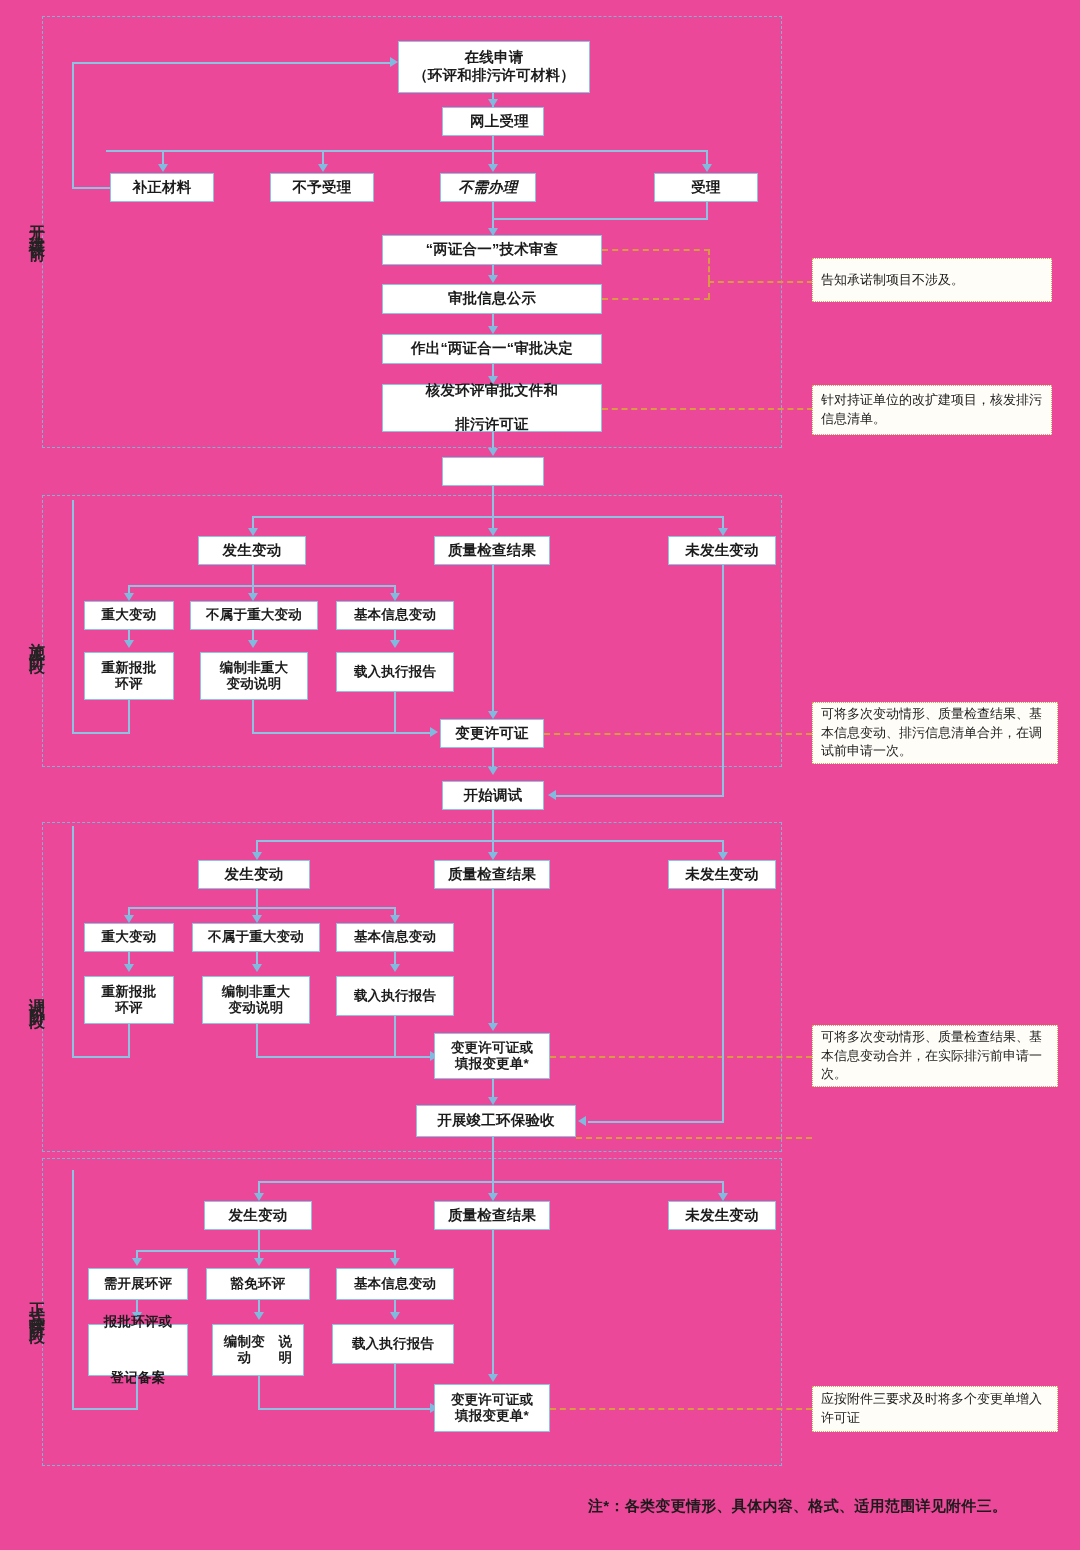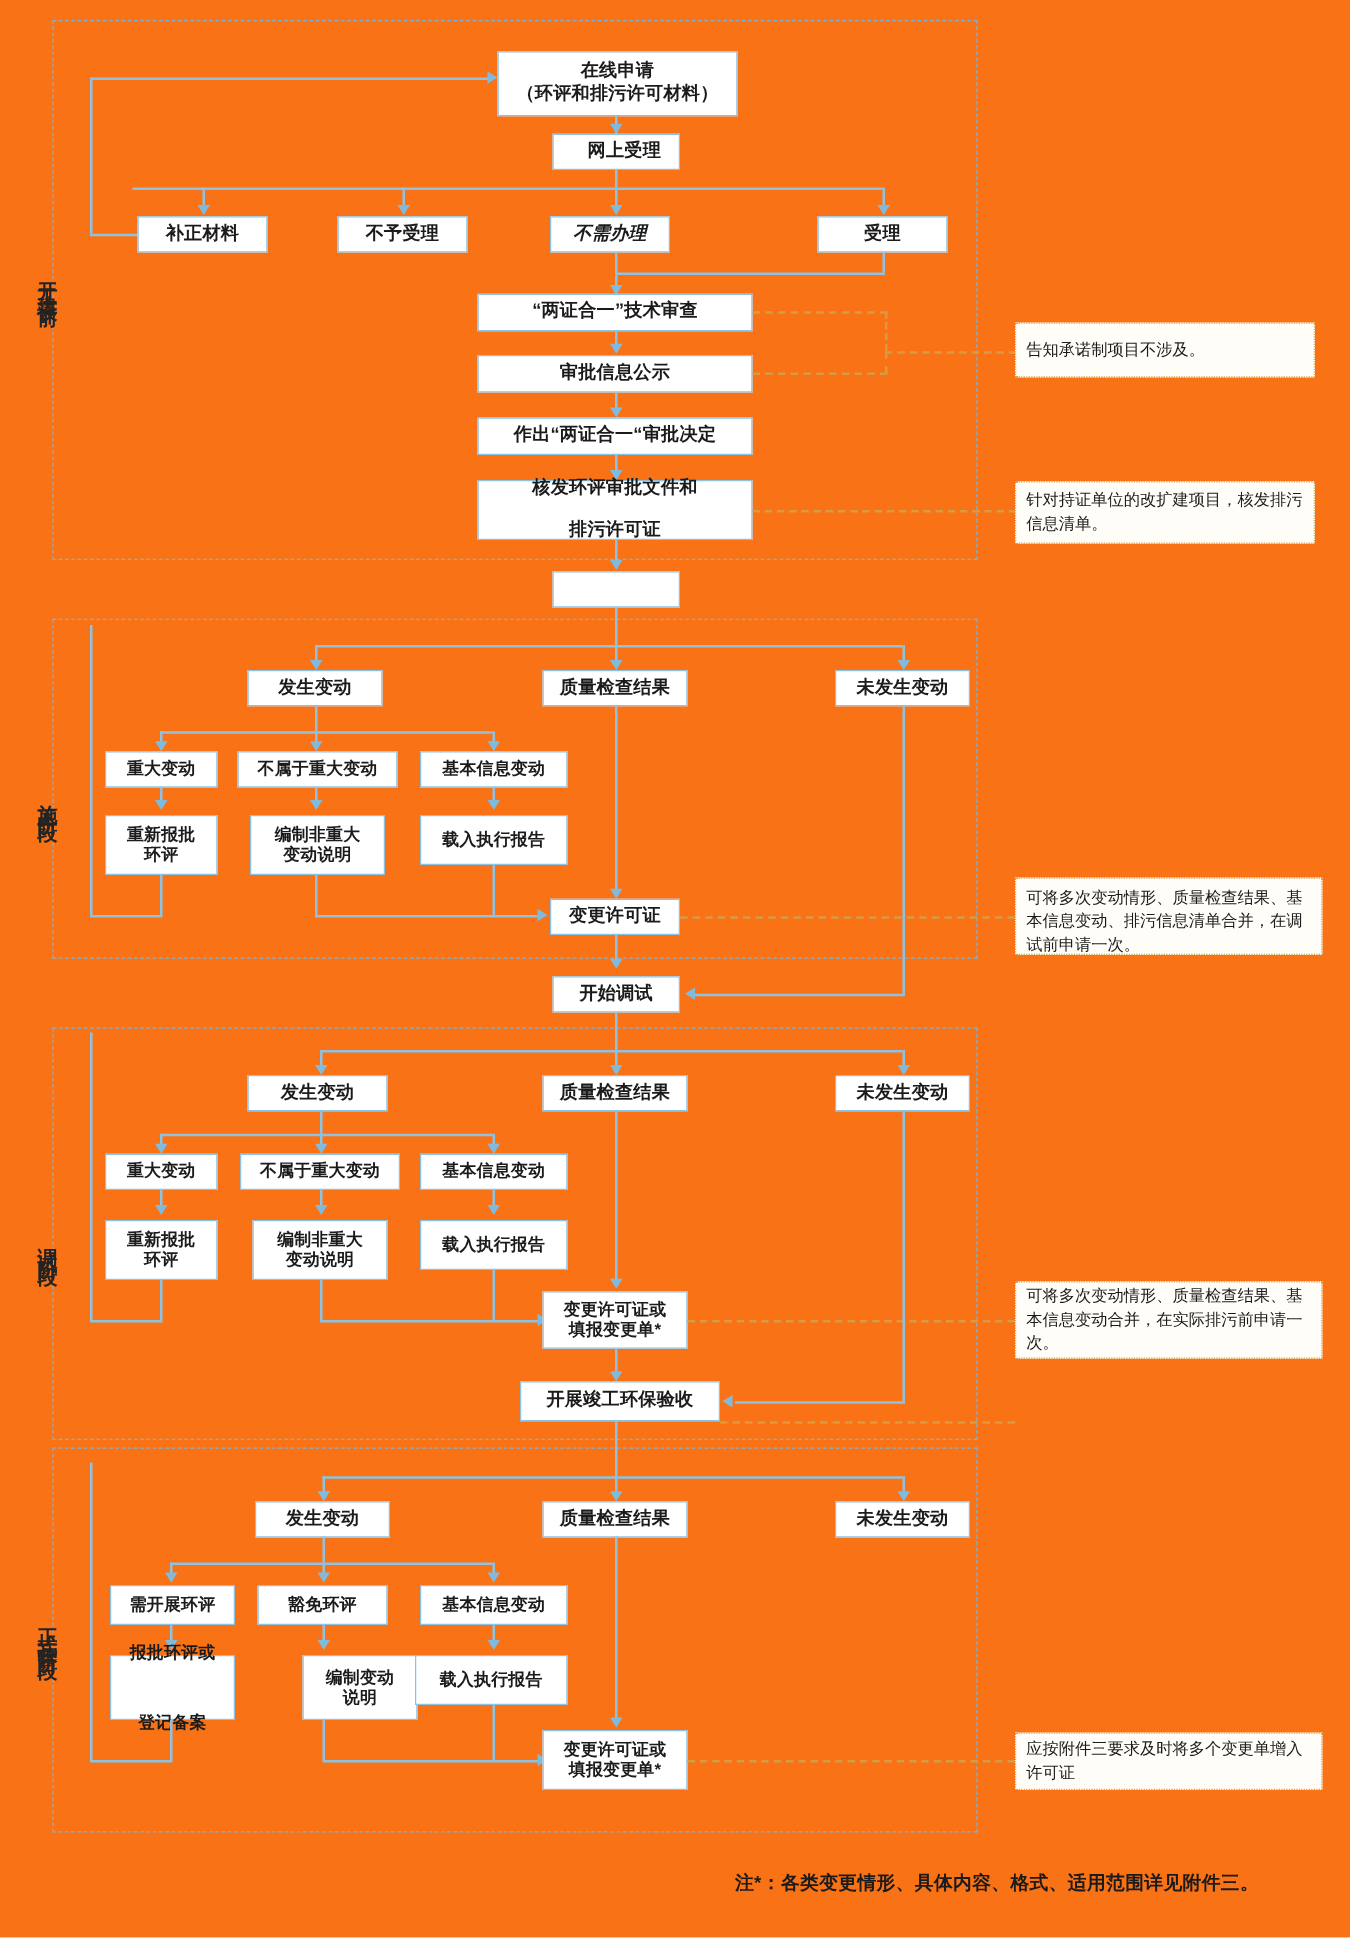--- a/index.html
+++ b/index.html
@@ -1,17 +1,17 @@
 <!DOCTYPE html>
 <html><head>
 <meta charset="utf-8">
 <style>
   html,body{margin:0;padding:0;background:#ffffff;}
   body{font-family:"Liberation Sans","DejaVu Sans",sans-serif;}
-  #canvas{position:relative;width:1080px;height:1550px;background:#f97316;overflow:hidden;}
+  #canvas{position:relative;width:1080px;height:1550px;background:#ec4899;overflow:hidden;}
 
   
   .box{
     position:absolute;box-sizing:border-box;
     border:1.6px solid #8ec2e2;background:#ffffff;
     display:flex;align-items:center;justify-content:center;
     text-align:center;color:#1b1b1b;font-weight:bold;
     font-size:14.5px;line-height:1.22;letter-spacing:.2px;
     padding:2px 4px;
   }
@@ -231,21 +231,21 @@
   <div class="ln lnh" style="left:252px;top:732px;width:180px;"></div>
   <div class="arw arw-r" style="left:430px;top:727px;"></div>
   <div class="ln lnv" style="left:492px;top:565px;height:152px;"></div>
   <div class="arw arw-d" style="left:488px;top:711px;"></div>
 
   <div class="box" style="left:440px;top:719px;width:104px;height:29px;">
     <span>变更许可证</span>
   </div>
 
   <div class="oln olnh" style="left:544px;top:733px;width:268px;"></div>
-  <div class="note" style="left:812px;top:702px;width:246px;height:62px;display:flex;align-items:flex-start;">
+  <div class="note" style="left:812px;top:702px;width:246px;height:62px;display:flex;align-items:center;">
     <span>可将多次变动情形、质量检查结果、基本信息变动、排污信息清单合并，在调试前申请一次。</span>
   </div>
 
   <div class="ln lnv" style="left:722px;top:565px;height:230px;"></div>
   <div class="ln lnh" style="left:556px;top:795px;width:168px;"></div>
   <div class="arw arw-l" style="left:548px;top:790px;"></div>
 
   <div class="ln lnv" style="left:492px;top:748px;height:25px;"></div>
   <div class="arw arw-d" style="left:488px;top:767px;"></div>
 
@@ -388,21 +388,21 @@
   <div class="ln lnv" style="left:258px;top:1300px;height:18px;"></div>
   <div class="ln lnv" style="left:394px;top:1300px;height:18px;"></div>
   <div class="arw arw-d" style="left:132px;top:1312px;"></div>
   <div class="arw arw-d" style="left:254px;top:1312px;"></div>
   <div class="arw arw-d" style="left:390px;top:1312px;"></div>
 
   <div class="box sm" style="left:88px;top:1324px;width:100px;height:52px;flex-direction:column;gap:40px;">
     <span>报批环评或</span>
     <span>登记备案</span>
   </div>
-  <div class="box sm" style="left:212px;top:1324px;width:92px;height:52px;flex-direction:column;margin-left:30px;">
+  <div class="box sm" style="left:212px;top:1324px;width:92px;height:52px;flex-direction:row;">
     <span>编制变动</span>
     <span>说明</span>
   </div>
   <div class="box sm" style="left:332px;top:1324px;width:122px;height:40px;">
     <span>载入执行报告</span>
   </div>
 
   <div class="ln lnv" style="left:136px;top:1376px;height:32px;"></div>
   <div class="ln lnh" style="left:72px;top:1408px;width:66px;"></div>
   <div class="ln lnv" style="left:258px;top:1376px;height:32px;"></div>

